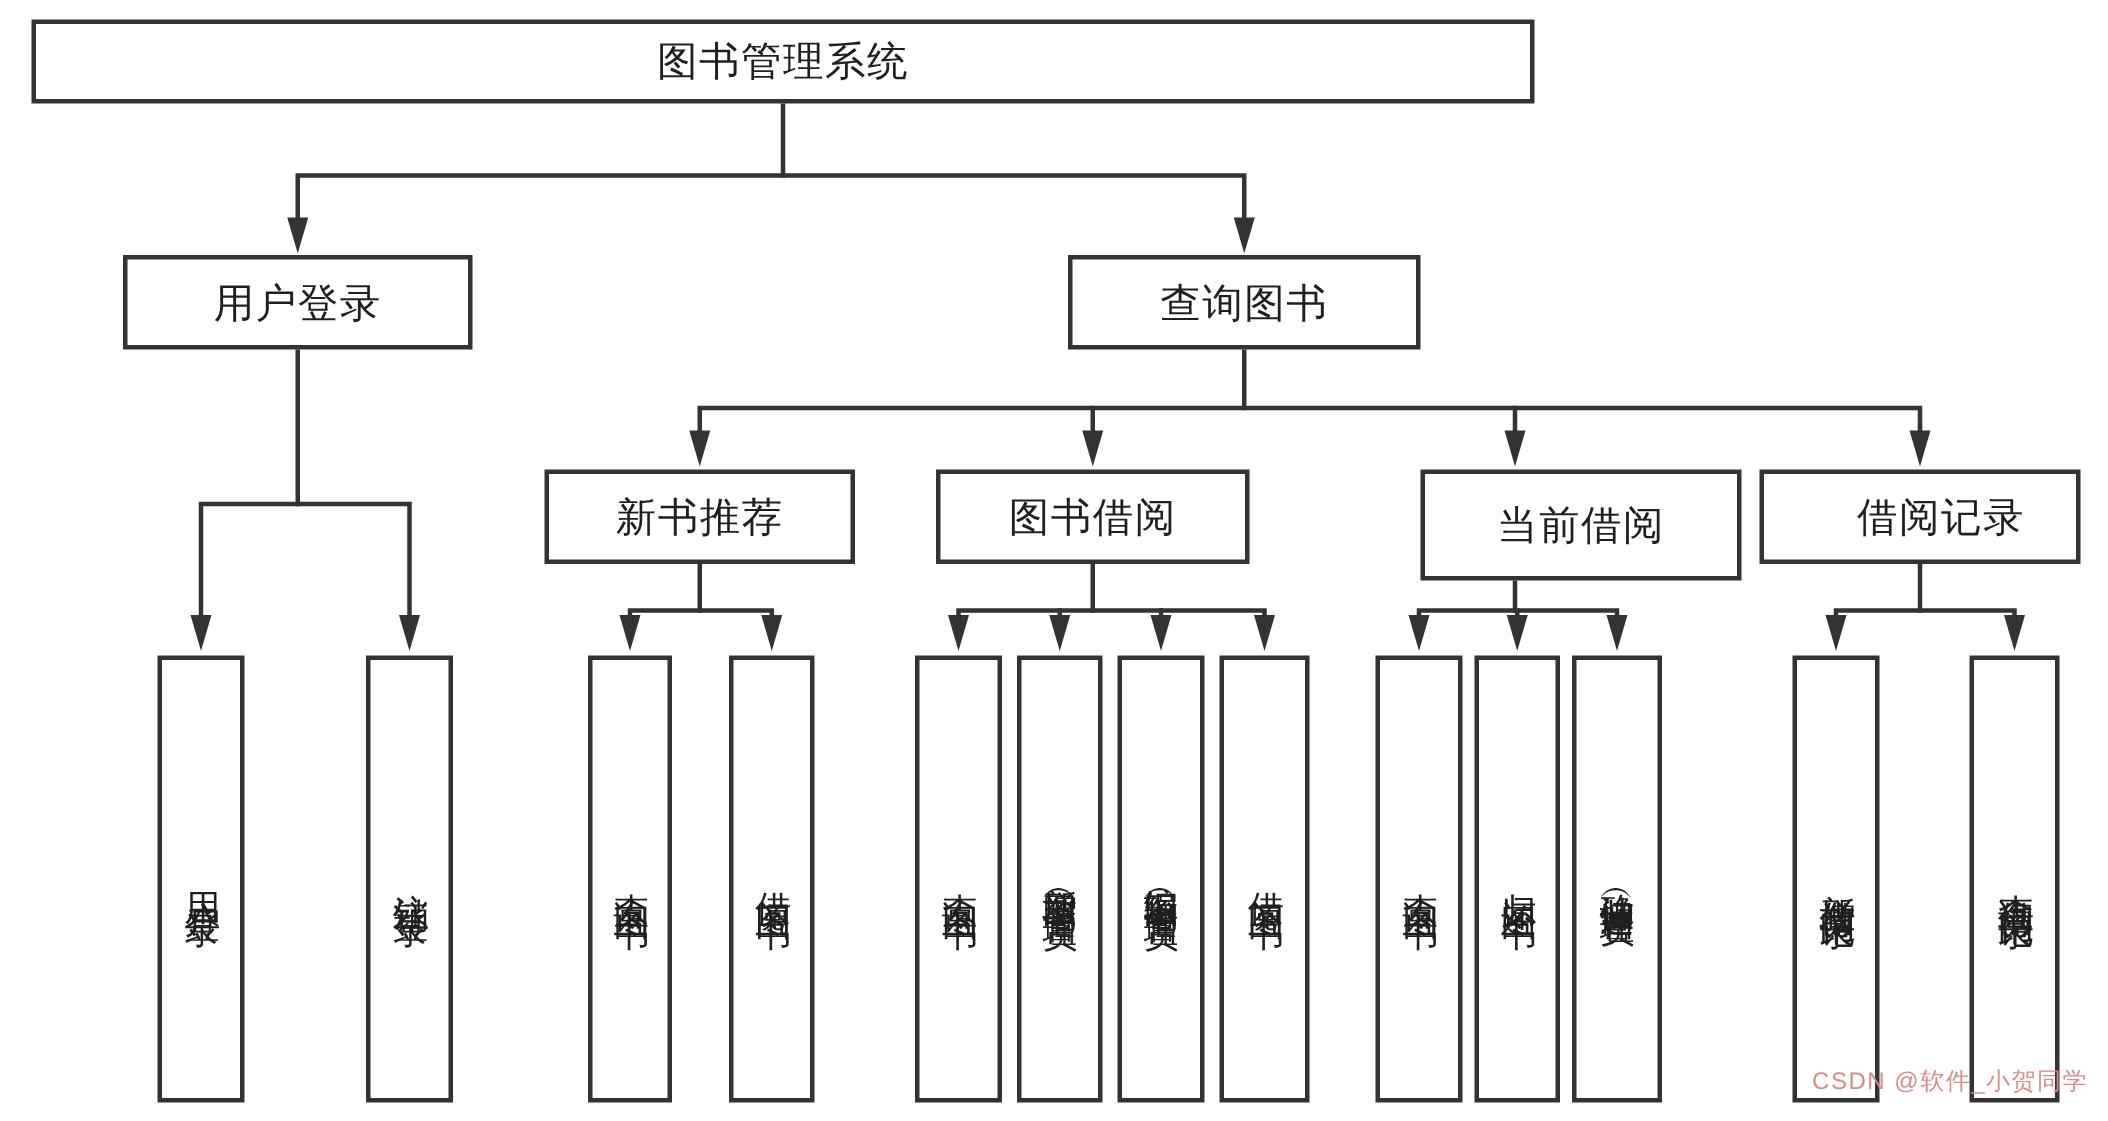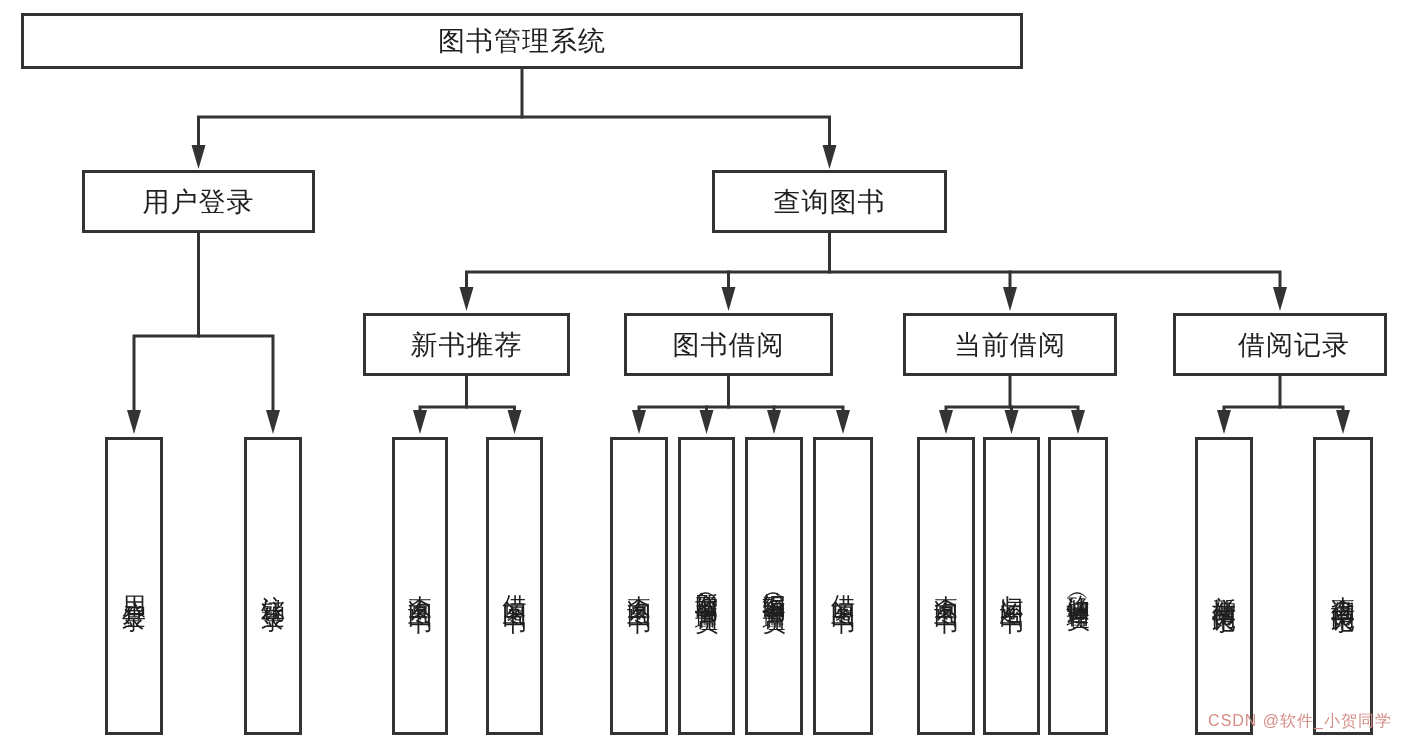--- a/index.html
+++ b/index.html
@@ -46,21 +46,21 @@
     height: 298px;
   }
   
   #n-root           { left: 21px;   top: 13px;  width: 1002px; height: 56px; }
   
   #n-user-login     { left: 82px;   top: 170px; width: 233px;  height: 63px; }
   #n-book-mgmt      { left: 712px;  top: 170px; width: 235px;  height: 63px; }
   
   #n-new-book-rec   { left: 363px;  top: 313px; width: 207px;  height: 63px; }
   #n-book-borrow    { left: 624px;  top: 313px; width: 209px;  height: 63px; }
-  #n-current-borrow { left: 903px;  top: 313px; width: 214px;  height: 63px; }
+  #n-current-borrow { left: 947px;  top: 313px; width: 214px;  height: 74px; }
   #n-borrow-record  { left: 1173px; top: 313px; width: 214px;  height: 63px; padding-left: 28px; }
   
   #n-leaf-user-login   { left: 105px;  width: 58px; }
   #n-leaf-logout       { left: 244px;  width: 58px; }
   #n-leaf-query-a      { left: 392px;  width: 56px; }
   #n-leaf-borrow-a     { left: 486px;  width: 57px; }
   #n-leaf-query-b      { left: 610px;  width: 58px; }
   #n-leaf-add-book     { left: 678px;  width: 57px; letter-spacing: 3px; font-size: 23px; }
   #n-leaf-edit-book    { left: 745px;  width: 58px; letter-spacing: 3px; font-size: 23px; }
   #n-leaf-borrow-b     { left: 813px;  width: 60px; }

